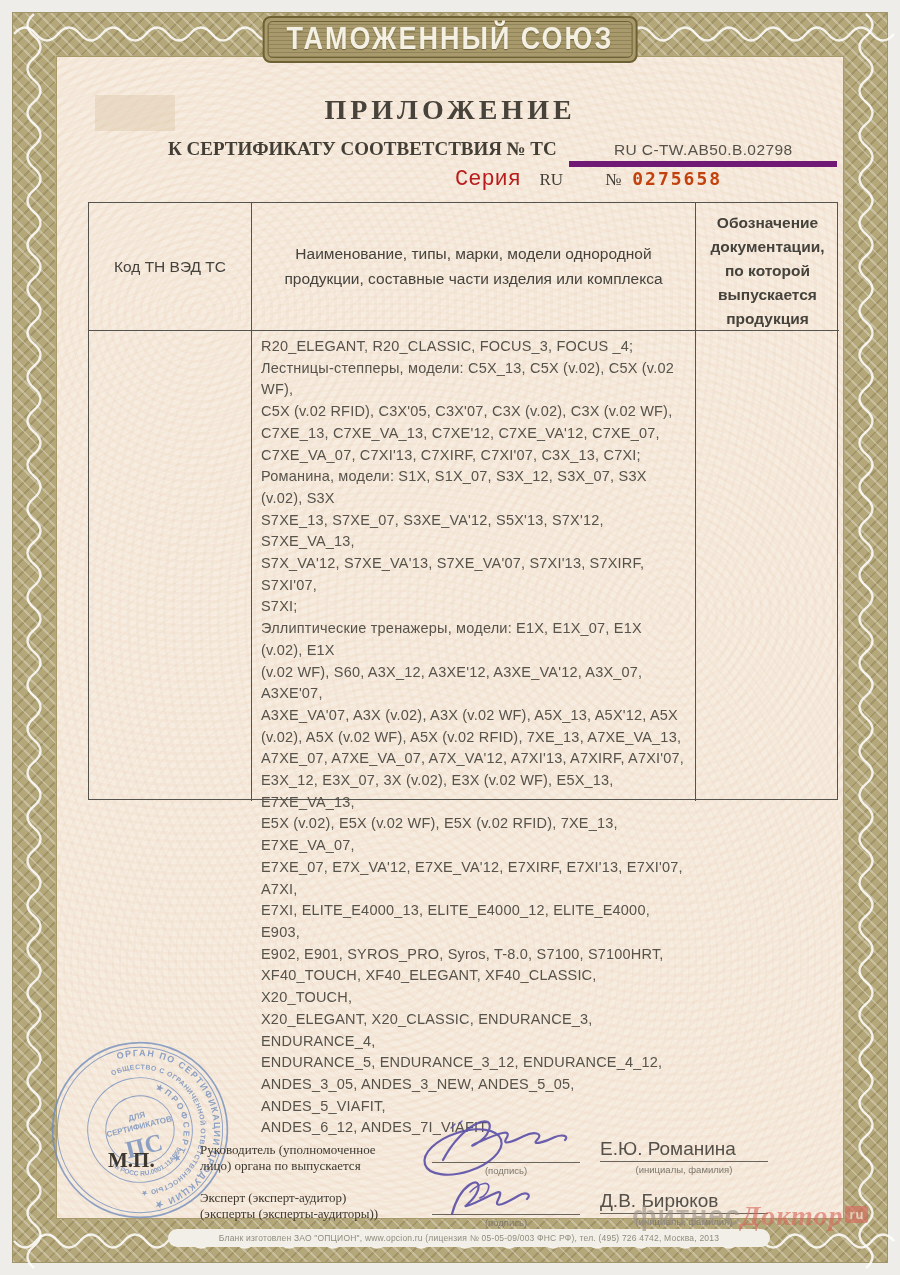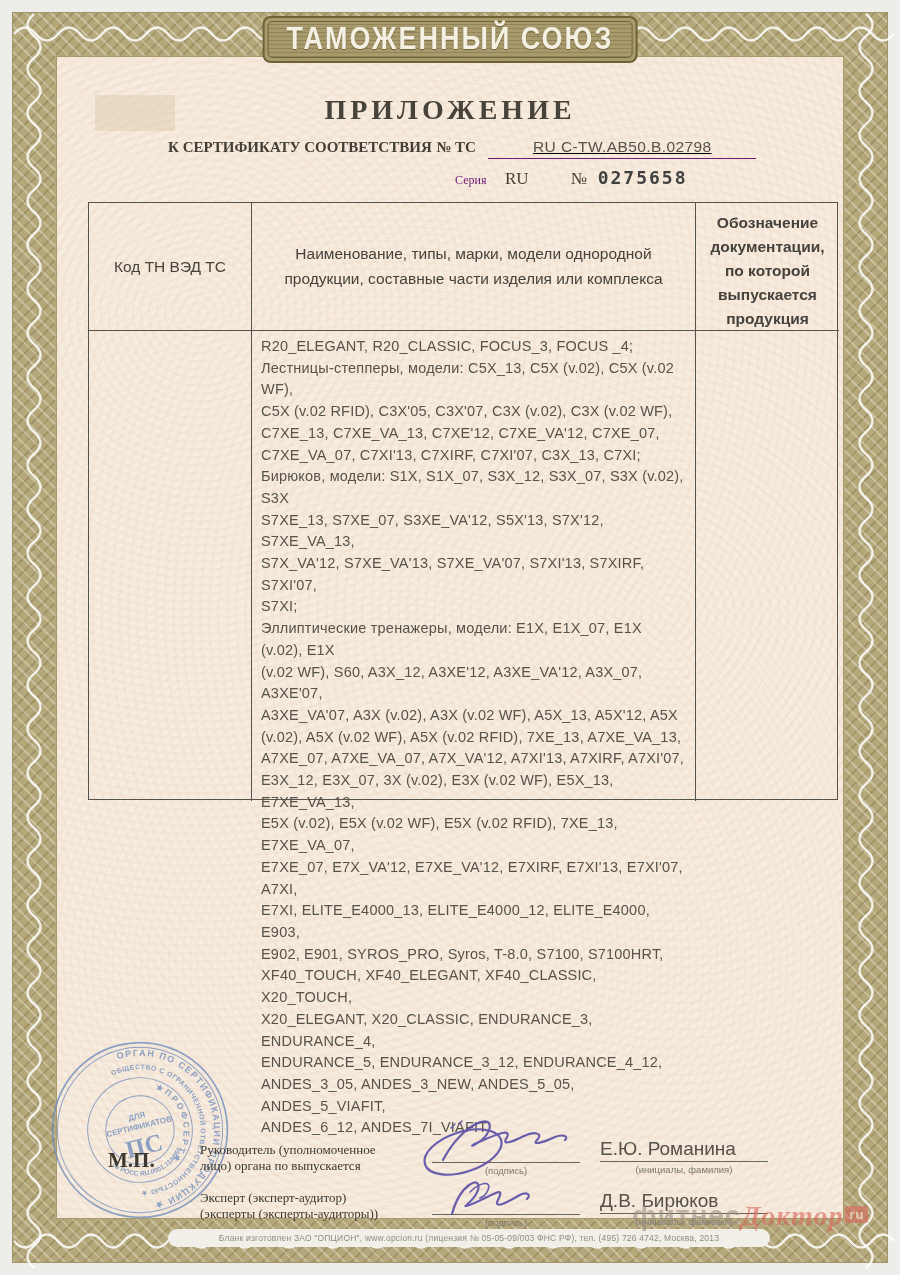--- a/index.html
+++ b/index.html
@@ -31,30 +31,30 @@
   .banner-text { font-family:"Liberation Sans", sans-serif; font-weight:700; font-size:27px;
     letter-spacing:2px; color:#f4f0e3; transform:scaleY(1.15); display:inline-block;
     text-shadow:0 1px 1px #6d6038; white-space:nowrap; }
 
   
   .serif { font-family:"Liberation Serif", serif; color:#3f3b33; }
   .title { position:absolute; left:0; right:0; top:86px; text-align:center;
     font-family:"Liberation Serif", serif; font-size:28px; font-weight:600;
     letter-spacing:4px; color:#47423a;margin-top:8px; }
   .cert-line { position:absolute; left:168px; top:138px; width:680px; }
-  .cert-label { font-family:"Liberation Serif", serif; font-size:15px; font-weight:600; color:#433e35; }
-  .cert-number-wrap { display:inline-block; border-bottom:1px solid #701a75;
-    min-width:268px; text-align:center; margin-left:8px; padding:0 6px 2px 6px;text-decoration:underline; }
+  .cert-label { font-family:"Liberation Serif", serif; font-size:19px; font-weight:600; color:#433e35; }
+  .cert-number-wrap { display:inline-block; border-bottom:6px solid #701a75;
+    min-width:268px; text-align:center; margin-left:8px; padding:0 6px 2px 6px; }
   .cert-number { font-size:15.5px; color:#56524a; letter-spacing:.4px; }
   .series-line { position:absolute; left:455px; top:167px; }
-  .series-label { font-family:Liberation Serif, serif; font-size:12px; color:#701a75; }
+  .series-label { font-family:Liberation Mono, monospace; font-size:22px; color:#b91c1c; }
   .series-region { font-family:"Liberation Serif", serif; font-size:17px; color:#433e35; margin-left:14px; }
   .series-sign { font-family:"Liberation Serif", serif; font-size:17px; color:#433e35; margin-left:38px; }
   .series-number { font-family:"DejaVu Sans Mono", monospace; font-size:18px; font-weight:700;
-    letter-spacing:2px; color:#404040; margin-left:6px; }
+    letter-spacing:2px; color:#c2410c; margin-left:6px; }
 
   
   .cert-table { position:absolute; left:88px; top:202px; width:750px; height:598px;
     border:1px solid #55534e; display:grid;
     grid-template-columns:163px 444px 143px; grid-template-rows:128px 470px; }
   .cell { border-right:1px solid #55534e; border-bottom:1px solid #55534e;
     color:#45423c; font-size:15.5px; }
   .cell:nth-child(3n) { border-right:none; }
   .cell.last-row { border-bottom:none; }
   .hdr1 { display:flex; align-items:center; justify-content:center; text-align:left; }
@@ -140,21 +140,21 @@
     <div class="cell hdr1">Код ТН ВЭД ТС</div>
     <div class="cell hdr2">Наименование, типы, марки, модели однородной продукции, составные части изделия или комплекса</div>
     <div class="cell hdr3">Обозначение документации, по которой выпускается продукция</div>
     <div class="cell last-row"></div>
     <div class="cell last-row body-col2">
         <div>R20_ELEGANT, R20_CLASSIC, FOCUS_3, FOCUS _4;</div>
         <div>Лестницы-степперы, модели: C5X_13, C5X (v.02), C5X (v.02 WF),</div>
         <div>C5X  (v.02 RFID), C3X'05, C3X'07, C3X (v.02), C3X (v.02 WF),</div>
         <div>C7XE_13, C7XE_VA_13, C7XE'12, C7XE_VA'12, C7XE_07,</div>
         <div>C7XE_VA_07, C7XI'13, C7XIRF, C7XI'07, C3X_13, C7XI;</div>
-        <div>Бирюков, модели: S1X, S1X_07, S3X_12, S3X_07, S3X (v.02), S3X</div>
+        <div>Романина, модели: S1X, S1X_07, S3X_12, S3X_07, S3X (v.02), S3X</div>
         <div>S7XE_13, S7XE_07, S3XE_VA'12, S5X'13, S7X'12, S7XE_VA_13,</div>
         <div>S7X_VA'12, S7XE_VA'13, S7XE_VA'07, S7XI'13, S7XIRF, S7XI'07,</div>
         <div>S7XI;</div>
         <div>Эллиптические тренажеры, модели: E1X, E1X_07, E1X (v.02), E1X</div>
         <div>(v.02 WF), S60, A3X_12, A3XE'12, A3XE_VA'12, A3X_07, A3XE'07,</div>
         <div>A3XE_VA'07, A3X (v.02), A3X (v.02 WF), A5X_13, A5X'12, A5X</div>
         <div>(v.02), A5X (v.02 WF), A5X  (v.02 RFID), 7XE_13, A7XE_VA_13,</div>
         <div>A7XE_07, A7XE_VA_07, A7X_VA'12, A7XI'13, A7XIRF, A7XI'07,</div>
         <div>E3X_12, E3X_07, 3X (v.02), E3X (v.02 WF), E5X_13, E7XE_VA_13,</div>
         <div>E5X (v.02), E5X (v.02 WF), E5X  (v.02 RFID), 7XE_13, E7XE_VA_07,</div>

